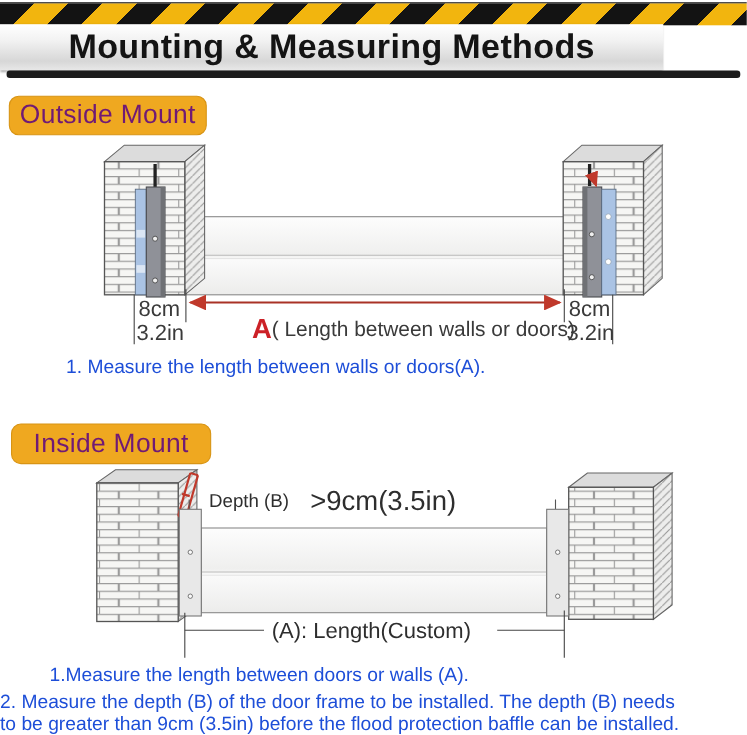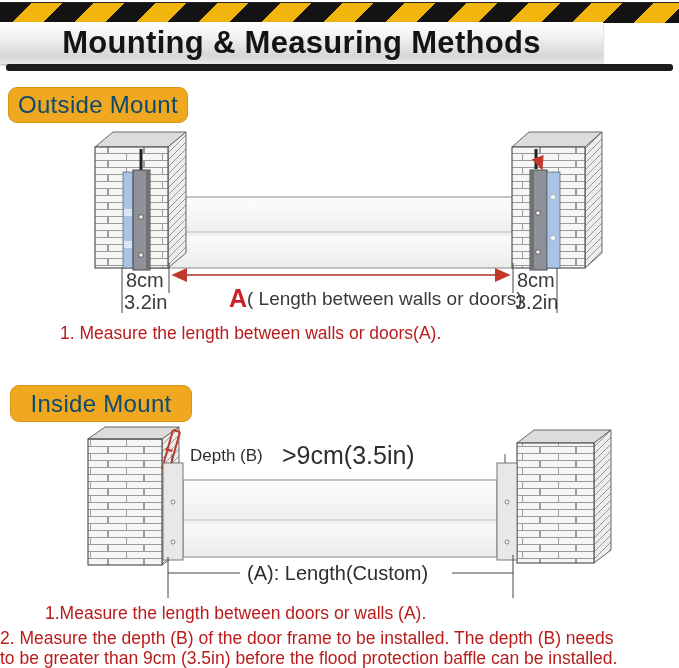--- a/index.html
+++ b/index.html
@@ -23,34 +23,34 @@
     margin:0;font-size:31px;font-weight:bold;color:#141414;letter-spacing:.3px;
   }
   .dark-bar{
     position:absolute;top:64px;left:6px;width:667px;height:7px;
     background:#1c1c1c;border-radius:3px;
   }
   
   .badge{
     position:absolute;background:#EFA820;border:1px solid #d89414;border-radius:9px;
     display:flex;align-items:center;justify-content:center;
-    font-size:24px;color:#0c4a6e;letter-spacing:.3px;
+    font-size:24px;color:#701a75;letter-spacing:.3px;
   }
   .badge.outside{top:87px;left:8px;width:178px;height:34px;}
   .badge.inside{top:385px;left:10px;width:180px;height:35px;}
   
   svg{position:absolute;left:0;font-family:"Liberation Sans",sans-serif;}
   svg.d1{top:125px;}
   svg.d2{top:425px;}
   .dim-text{fill:#3a3a3a;font-size:20px;}
   .cap-fill{fill:#dcdcdc;stroke:#666;stroke-width:1;}
   .side-fill{stroke:#666;stroke-width:1;}
   .front{stroke:#555;stroke-width:1.2;}
   
-  .steps{position:absolute;color:#b91c1c;font-size:17.5px;}
+  .steps{position:absolute;color:#1d4ed8;font-size:17.5px;}
   .steps p{margin:0 0 8px 0;line-height:19px;}
   .steps1{top:324px;left:60px;width:600px;}
   .steps2{top:600px;left:0;width:679px;}
   .steps2 p{position:absolute;margin:0;white-space:nowrap;}
   .steps2 .s1{top:4px;left:45px;}
   .steps2 .s2{top:29px;left:0;width:679px;text-align:left;}
   .steps2 .s3{top:49px;left:0;width:583px;text-align:center;}
 </style>
 </head>
 <body>

